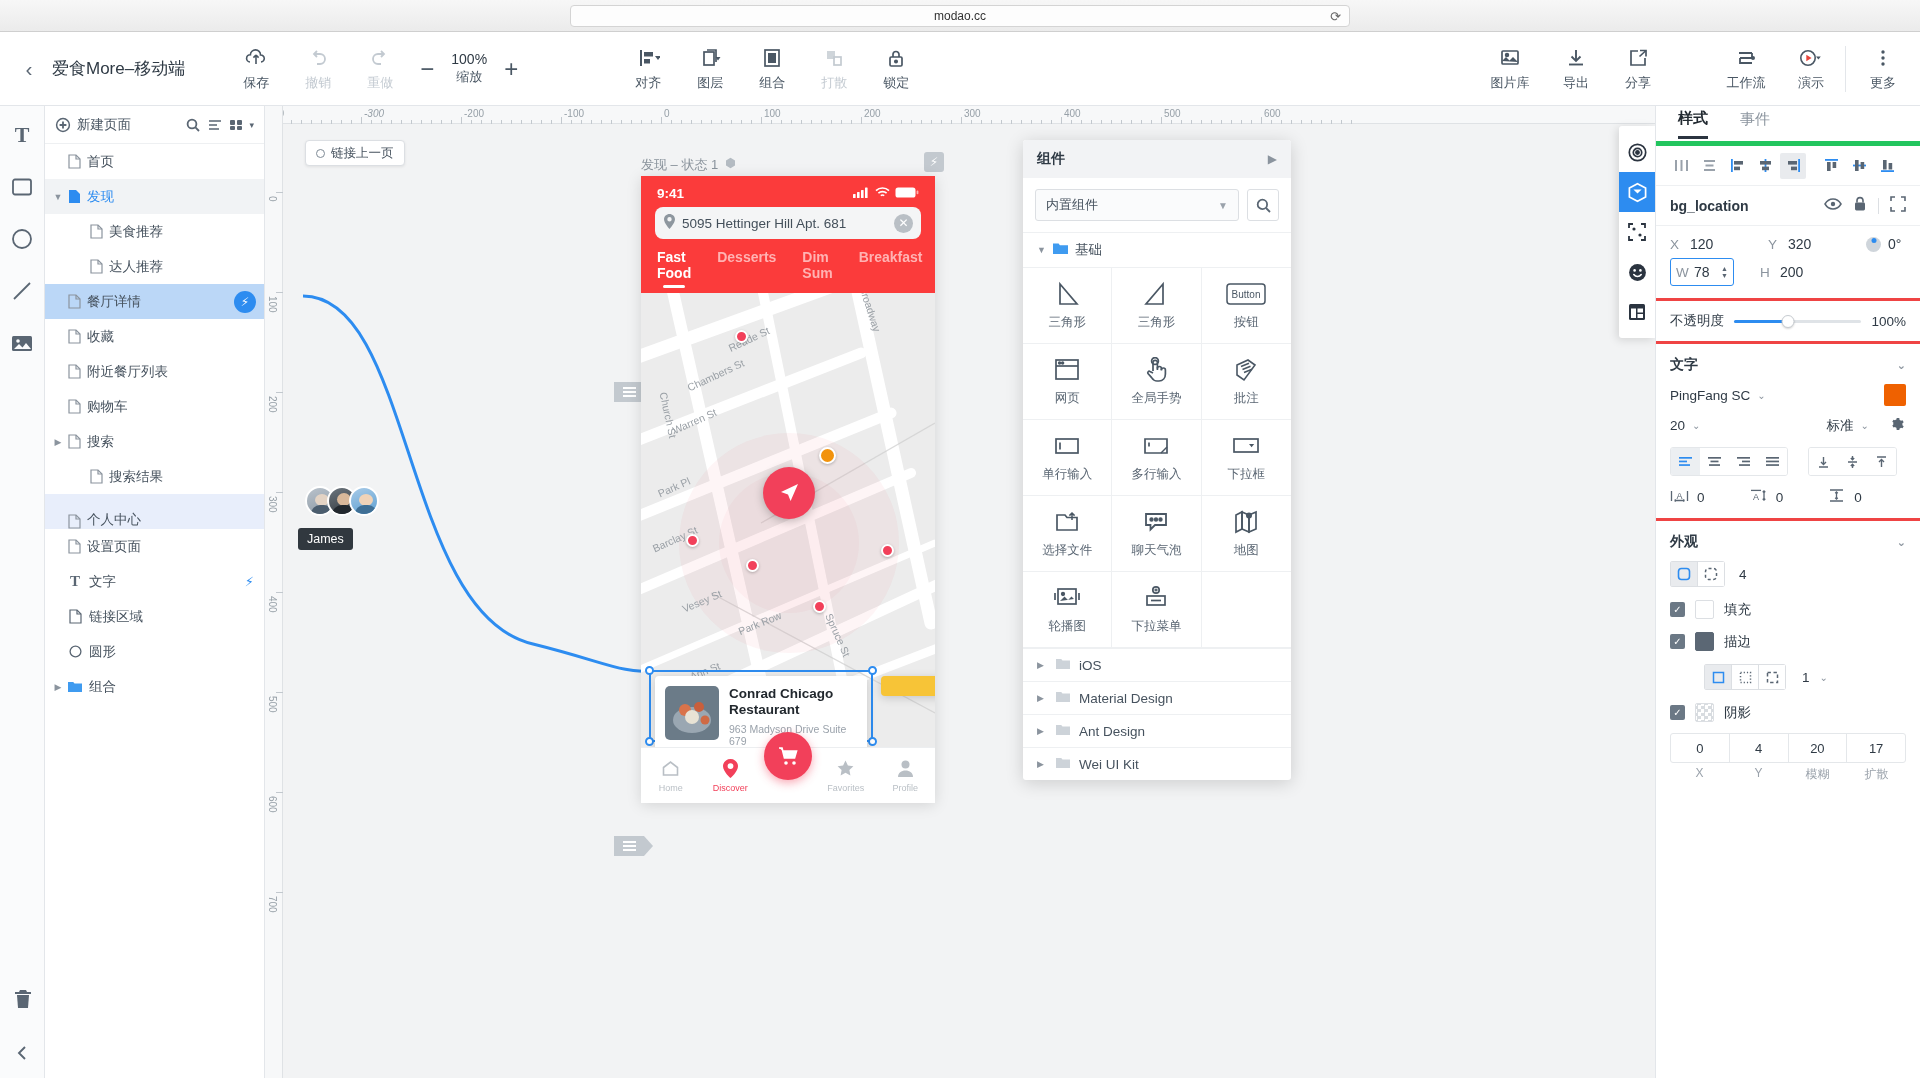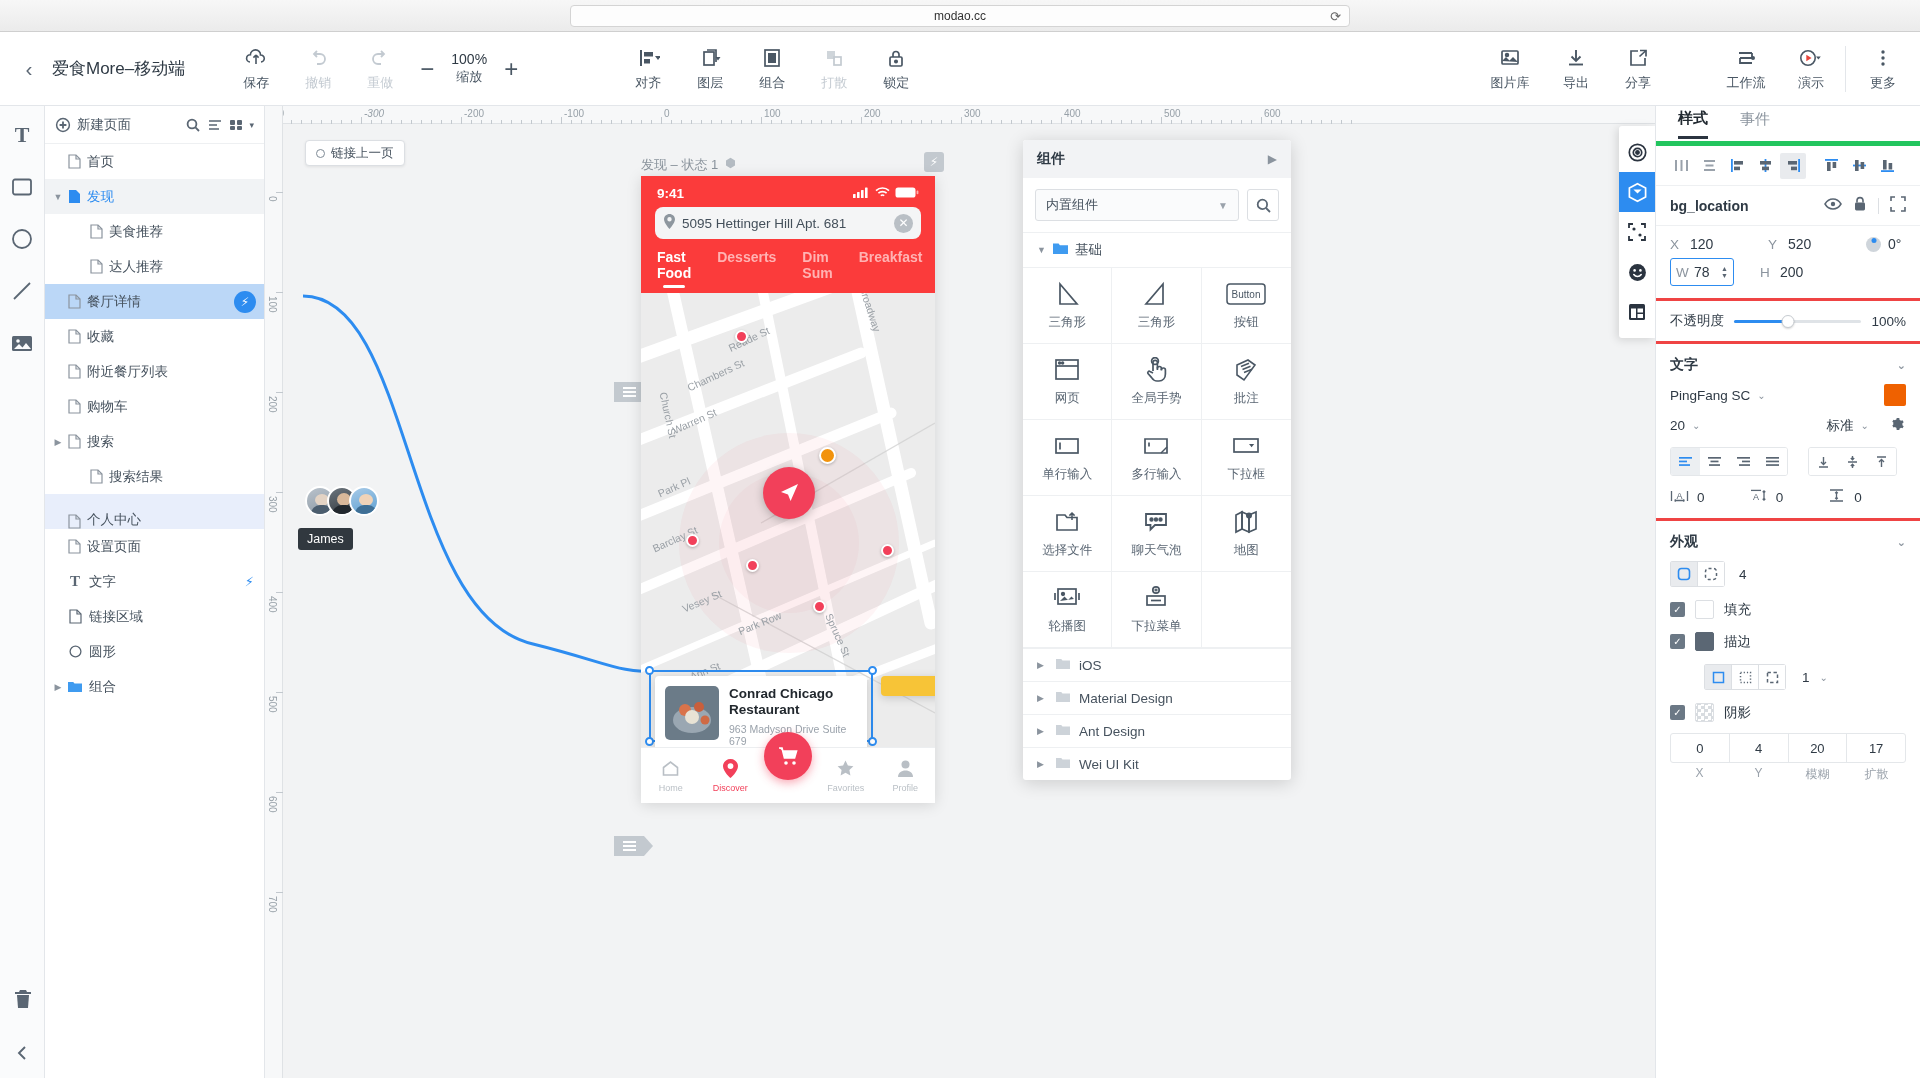--- a/index.html
+++ b/index.html
@@ -1364,21 +1364,21 @@
     </span>
   </div>
 
   <div class="xyrow">
     <span class="fld">
         <span class="fld-lbl">X</span>
         <span>120</span>
       </span>
     <span class="fld">
         <span class="fld-lbl">Y</span>
-        <span>520</span>
+        <span>320</span>
       </span>
     <span class="rot">
         <span class="rot-knob">
           <i></i>
         </span>
         <span>0°</span>
       </span>
   </div>
 
   <div class="whrow">

